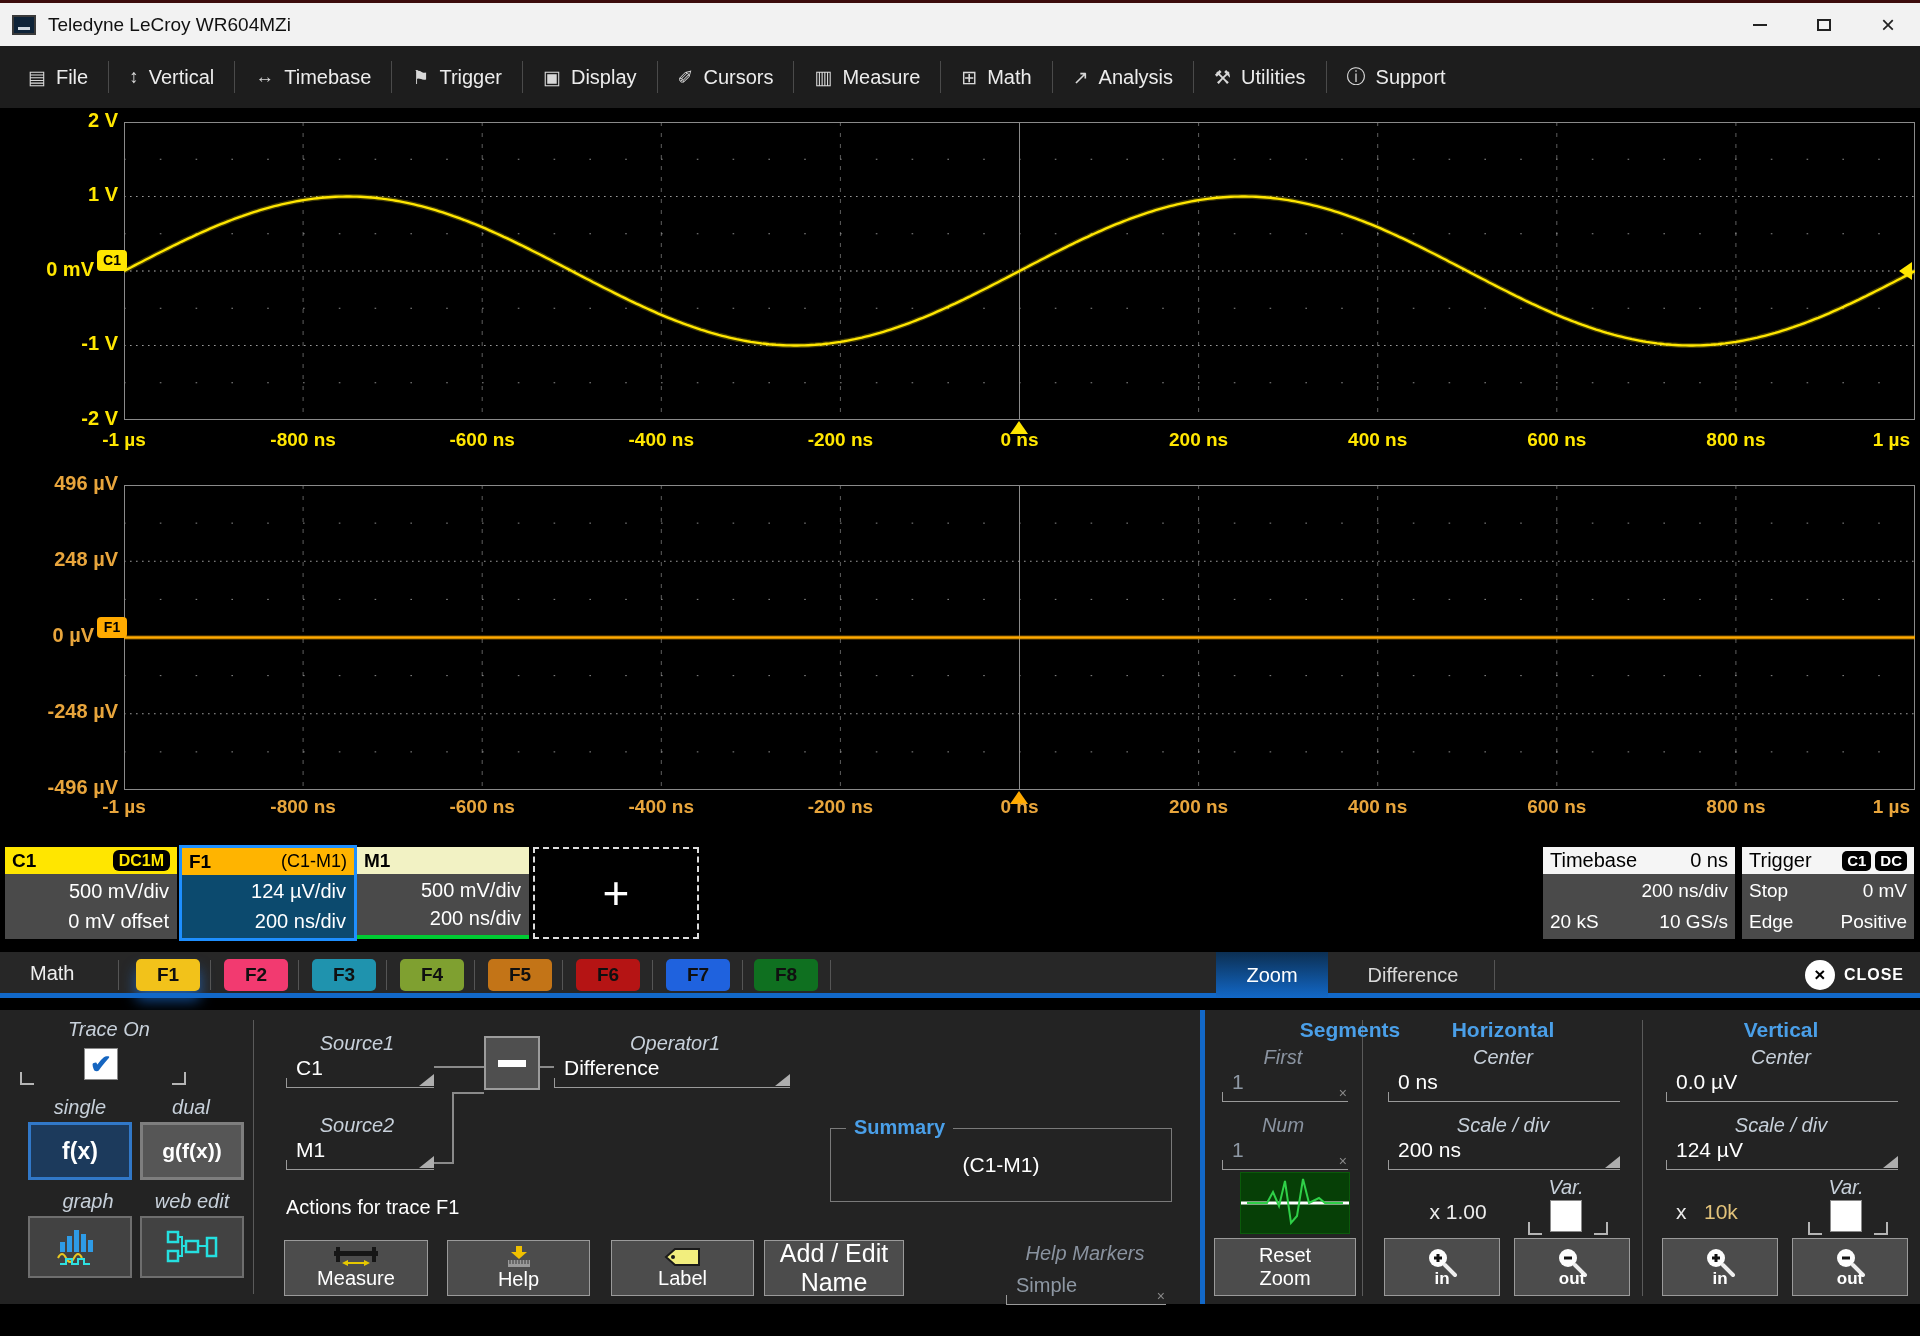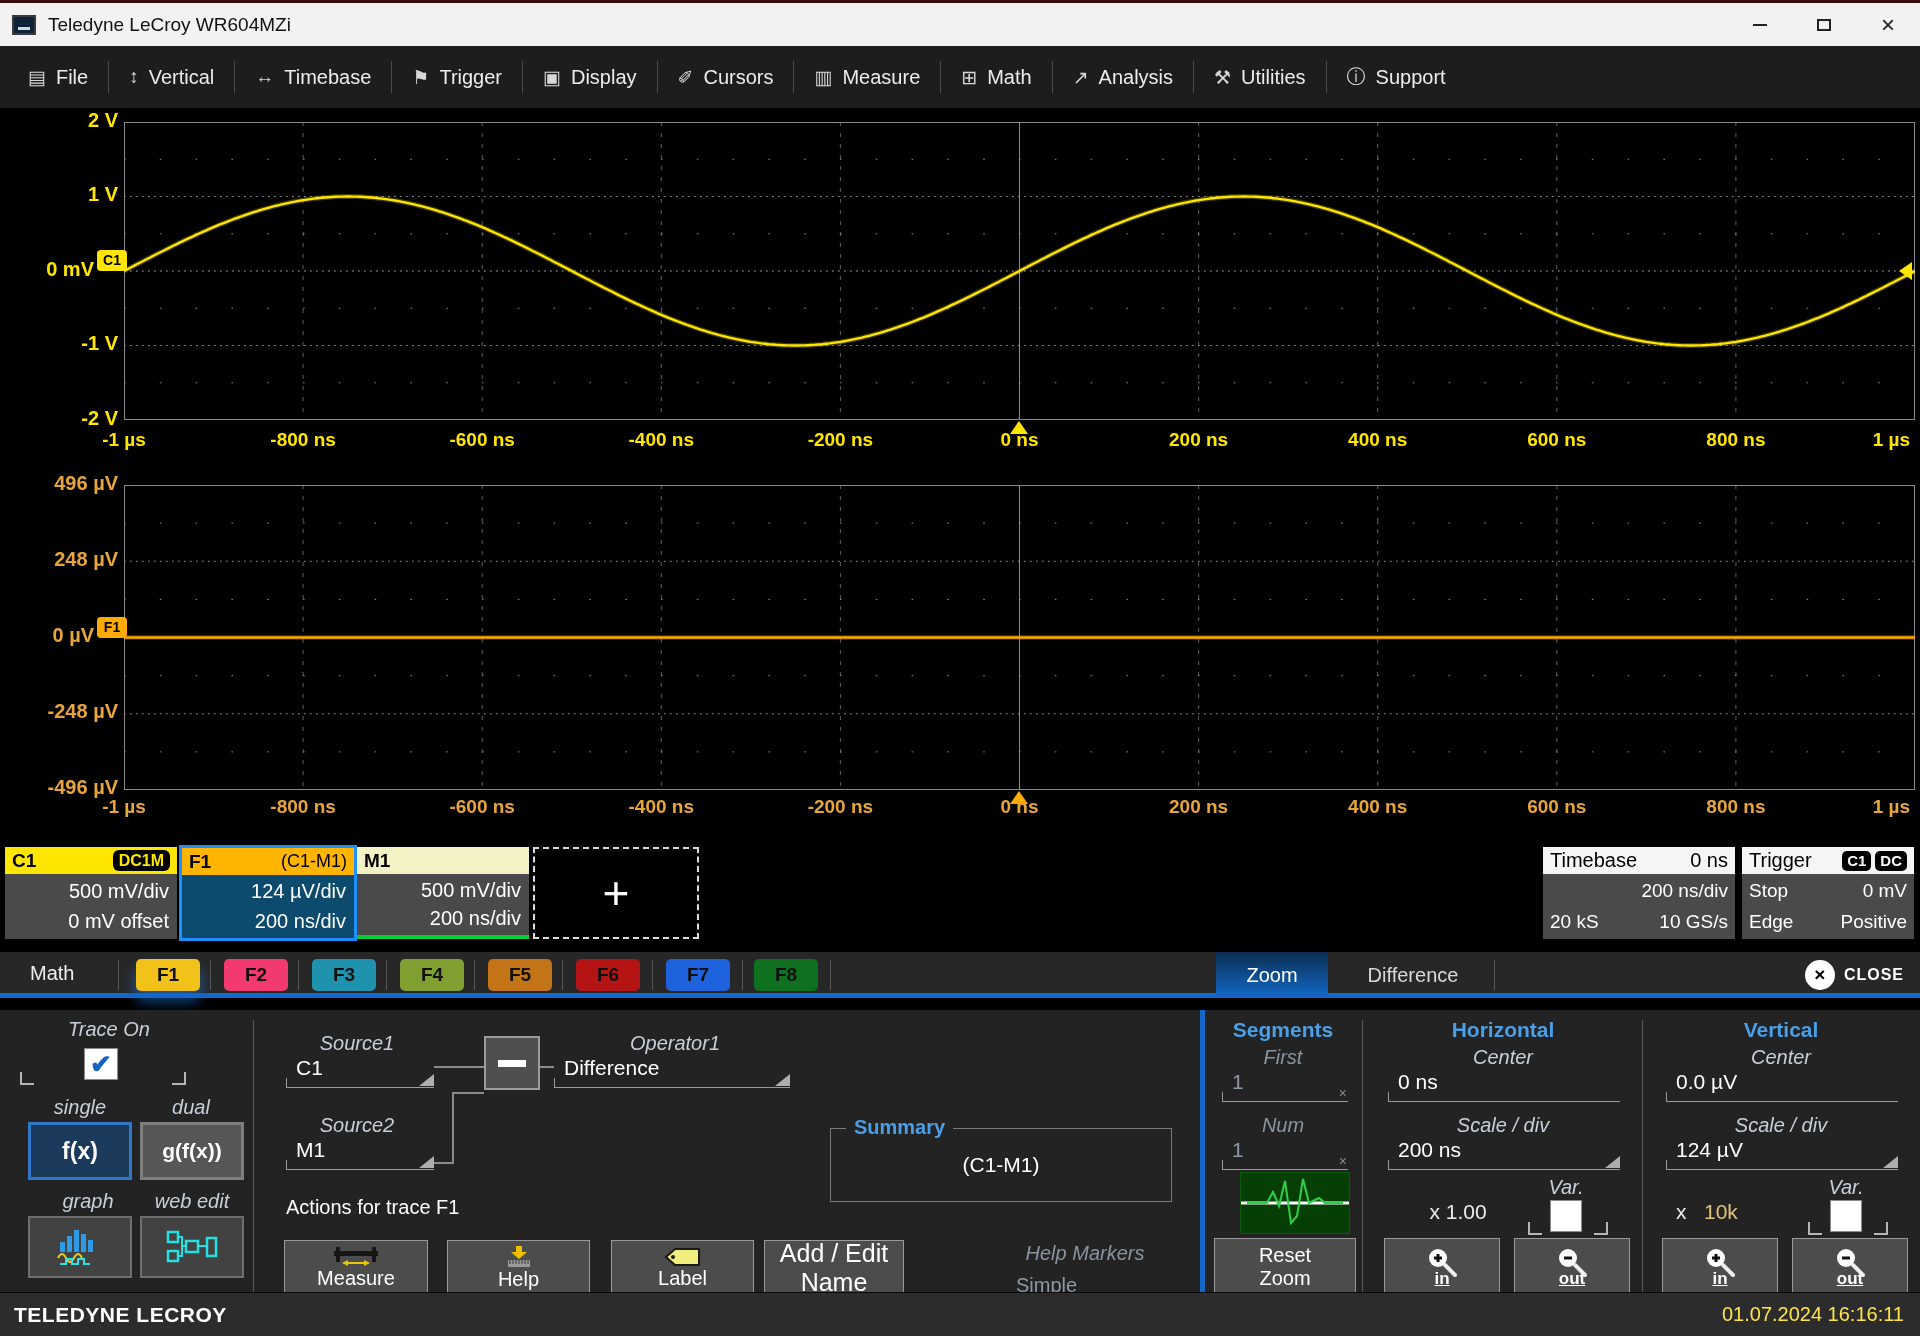--- a/index.html
+++ b/index.html
@@ -88,21 +88,21 @@
   .opbox{position:absolute;left:484px;top:26px;width:56px;height:54px;background:#4f4f4f;border:2px solid #9c9c9c;display:flex;align-items:center;justify-content:center;}
   .opbox .bar{width:28px;height:7px;background:#fff;}
   .conn{position:absolute;background:#8a8a8a;}
   .grpbox{position:absolute;border:1px solid #7a7a7a;}
   .grplegend{position:absolute;background:#232323;padding:0 8px;color:#4a9fe8;font-weight:bold;font-size:20px;}
   .grpval{width:100%;height:100%;display:flex;align-items:center;justify-content:center;color:#fff;font-size:21px;}
   .act{position:absolute;top:230px;height:56px;background:#4c4c4c;border:1px solid #9a9a9a;color:#fff;display:flex;flex-direction:column;align-items:center;justify-content:center;font-size:20px;line-height:1.15;}
   .bluevline{position:absolute;left:1200px;top:0;width:5px;height:294px;background:#1268c8;}
   .greenprev{position:absolute;left:1240px;top:162px;width:110px;height:62px;background:#063f06;border:1px solid #0a5a0a;}
   .zoombtn{position:absolute;top:228px;width:116px;height:58px;background:#4c4c4c;border:1px solid #9a9a9a;display:flex;flex-direction:column;align-items:center;justify-content:center;color:#fff;font-weight:bold;font-size:17px;}
-  .zoombtn .zl{margin-top:-9px;text-decoration:underline;}
+  .zoombtn .zl{margin-top:-9px;}
   .factor{position:absolute;color:#ececec;font-size:21px;white-space:nowrap;}
   .factor .famber{color:#e2c27a;}
 
   
   .statusbar{position:absolute;left:0;top:1292px;width:100%;height:44px;background:#2c2c2c;border-top:1px solid #0a0a0a;display:flex;align-items:center;}
   .brand{margin-left:14px;color:#fff;font-weight:bold;font-size:21px;letter-spacing:0.5px;}
   .clock{margin-left:auto;margin-right:16px;color:#ffe34d;font-size:20px;}
 </style>
 </head>
 <body>
@@ -464,21 +464,21 @@
     <span class="ilbl dim" style="left:1000px;top:232px;width:170px">Help Markers</span>
     <div class="combo disabled" style="left:1006px;top:264px;width:160px;font-size:20px">
       <span>Simple</span>
       <span class="cx">×</span>
     </div>
 
     <div class="bluevline"></div>
     <div class="vline" style="left:1362px;top:10px;height:276px"></div>
     <div class="vline" style="left:1642px;top:10px;height:276px"></div>
 
-    <span class="btitle" style="left:1206px;top:8px;width:154px">Segments</span>
+    <span class="btitle" style="left:1273px;top:8px;width:154px">Segments</span>
     <span class="ilbl dim" style="left:1206px;top:36px;width:154px">First</span>
     <div class="combo disabled" style="left:1222px;top:60px;width:126px">
       <span>1</span>
       <span class="cx">×</span>
     </div>
     <span class="ilbl dim" style="left:1206px;top:104px;width:154px">Num</span>
     <div class="combo disabled" style="left:1222px;top:128px;width:126px">
       <span>1</span>
       <span class="cx">×</span>
     </div>
@@ -543,17 +543,13 @@
     <div class="zoombtn" style="left:1792px">
       <svg width="36" height="32" viewBox="0 0 36 32">
         <circle cx="14" cy="12" r="9" fill="#fdfdfd"></circle>
         <line x1="21" y1="19" x2="31" y2="29" stroke="#eee" stroke-width="4" stroke-linecap="round"></line>
         <line x1="10" y1="12" x2="18" y2="12" stroke="#111" stroke-width="3"></line>
       </svg>
       <span class="zl">out</span>
     </div>
   </div>
 
-  <div class="statusbar">
-    <span class="brand">TELEDYNE LECROY</span>
-    <span class="clock">01.07.2024 16:16:11</span>
-  </div>
 </div>
 
 </body></html>

